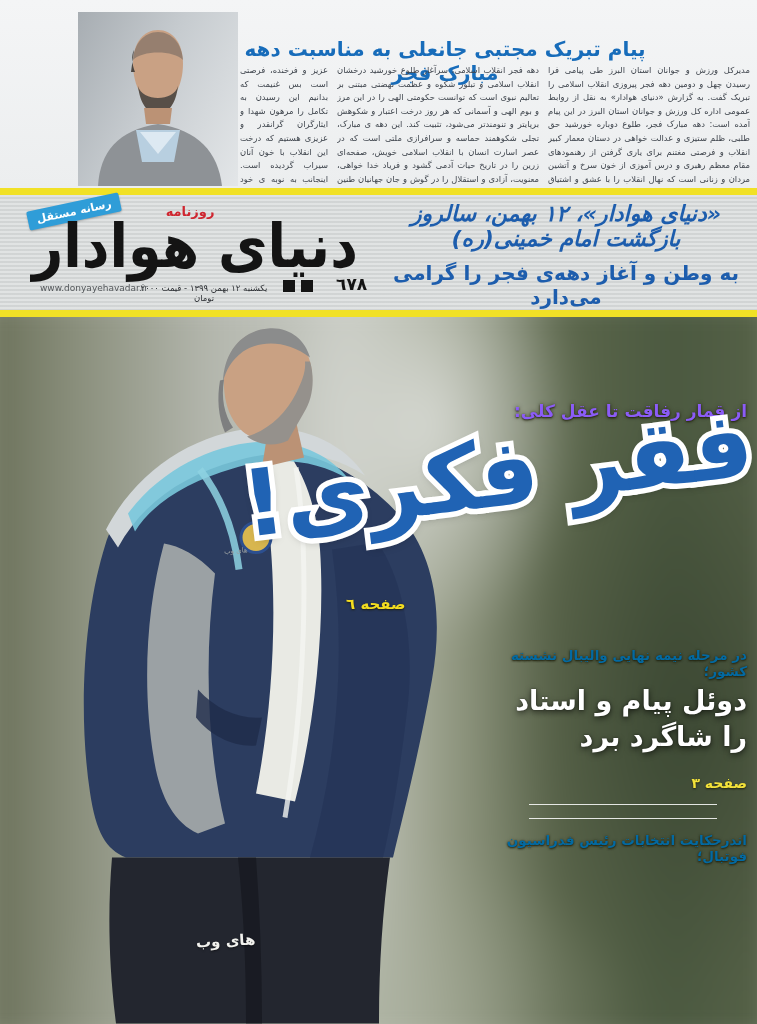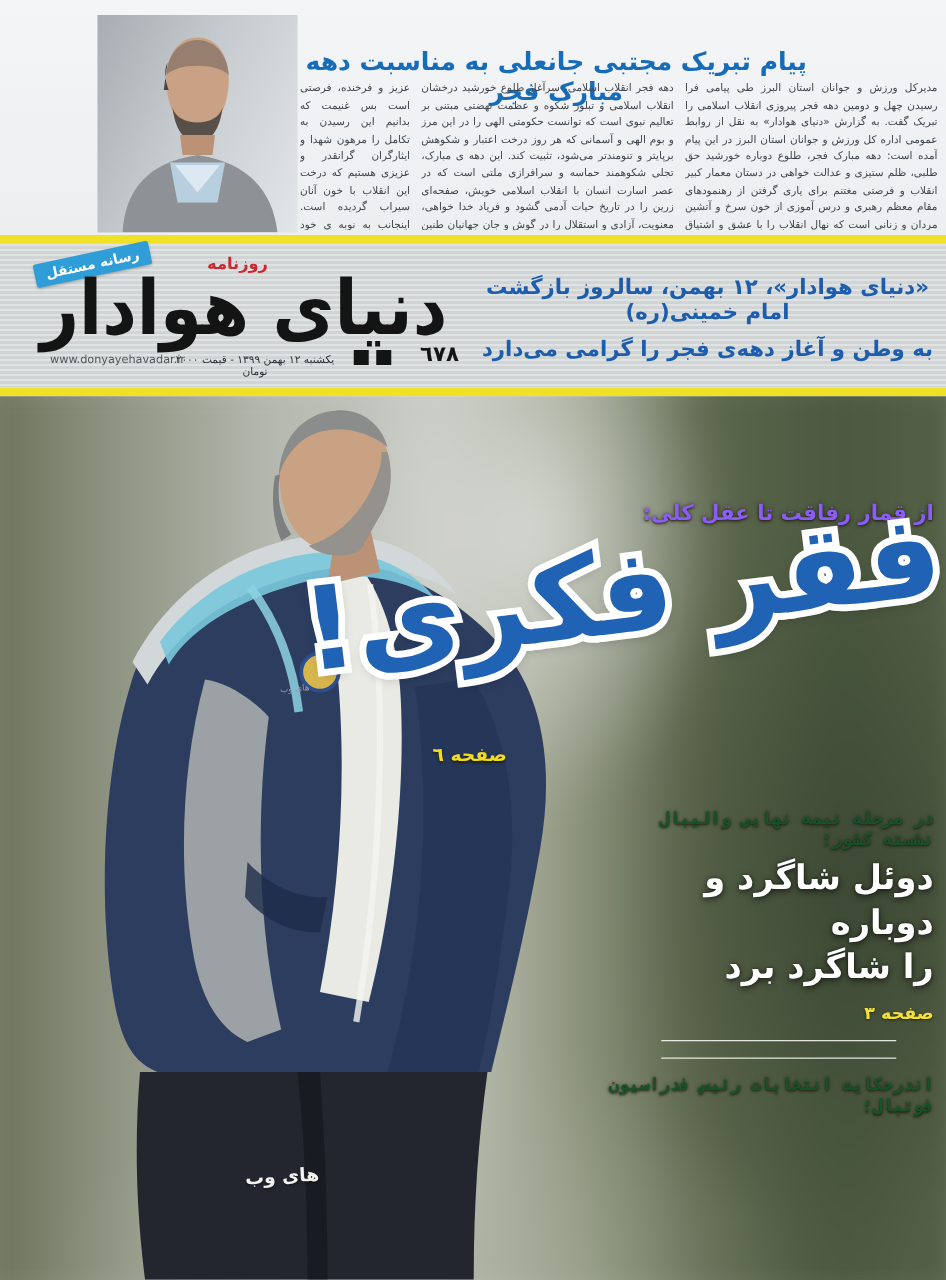--- a/index.html
+++ b/index.html
@@ -38,22 +38,22 @@
     font-size:54px; font-weight:900; color:#141414; letter-spacing:-3px; transform:scaleY(1.12);
     white-space:nowrap;}
   .mast-website{position:absolute; left:40px; top:88px; font-size:9px; color:#54585b;}
   .mast-date{position:absolute; left:138px; top:88px; width:132px; text-align:center; font-size:8.5px; color:#2c2f33;}
   .mast-squares{position:absolute; left:283px; top:85px; display:flex; gap:6px;}
   .mast-squares i{display:block; width:12px; height:12px; background:#141414;}
   .mast-issue{position:absolute; left:336px; top:79px; font-size:17px; font-weight:bold; color:#141414;}
   .banner-head{position:absolute; left:385px; top:12px; width:362px; height:96px;
     display:flex; flex-direction:column; justify-content:center; gap:10px; text-align:center;
     color:#1d5dad; font-weight:800;}
-  .banner-head .l1{font-size:17px;}
-  .banner-head .l2{font-size:17px;}
+  .banner-head .l1{font-size:22px;font-style:italic;}
+  .banner-head .l2{font-size:20px;}
 
   
   .cover{position:absolute; left:0; top:317px; width:757px; height:707px; overflow:hidden;}
   .photo-bg{position:absolute; left:-30px; top:-30px; width:817px; height:767px;
     filter:blur(18px);
     background:
       radial-gradient(220px 320px at 56% 18%, rgba(224,226,222,.85), rgba(224,226,222,0) 70%),
       radial-gradient(300px 420px at 88% 55%, rgba(42,52,36,.45), rgba(42,52,36,0) 70%),
       radial-gradient(400px 260px at 45% 96%, rgba(170,176,158,.8), rgba(170,176,158,0) 75%),
       linear-gradient(90deg,#646a52 0%,#8a8f7c 13%,#b5b8af 30%,#c6c9c1 46%,#969c86 58%,#5c674c 72%,#4b5940 86%,#586349 100%);}
@@ -65,25 +65,25 @@
     transform:rotate(-7deg); text-align:center;}
   .main-title-wrap .t{position:absolute; left:0; top:0; width:100%;
     font-size:92px; font-weight:900; white-space:nowrap;}
   .main-title-wrap .outline{color:#fff; -webkit-text-stroke:11px #fff;
     text-shadow:0 3px 10px rgba(0,0,0,.35);}
   .main-title-wrap .fill{color:#2063b4;}
   .main-page{position:absolute; left:346px; top:278px; font-size:15px; font-weight:bold; color:#f3dd20;
     text-shadow:0 1px 2px rgba(30,30,10,.9);}
 
   .articles{position:absolute; right:10px; top:330px; width:262px; text-align:right;}
-  .art .kicker{font-size:13.5px; font-weight:bold; color:#14532d;
-    text-shadow:0 1px 2px rgba(30,30,10,.9), 0 0 3px rgba(30,30,10,.55); margin-bottom:4px;font-family:Liberation Mono, monospace;}
+  .art .kicker{font-size:13.5px; font-weight:bold; color:#0369a1;
+    text-shadow:0 1px 2px rgba(30,30,10,.9), 0 0 3px rgba(30,30,10,.55); margin-bottom:4px;}
   .art .title{font-size:27px; font-weight:900; color:#fff; line-height:1.32;
     text-shadow:0 2px 6px rgba(0,0,0,.65), 0 0 2px rgba(0,0,0,.5);}
-  .art .pg{font-size:14px; font-weight:bold; color:#f3e23a; margin-top:11px;
+  .art .pg{font-size:14px; font-weight:bold; color:#f3e23a; margin-top:21px;
     text-shadow:0 1px 2px rgba(30,30,10,.9);}
   .divider{height:1px; background:rgba(255,255,255,.85); width:188px; margin:13px 30px 13px auto;}
 
   .jacket-text-chest{position:absolute; left:224px; top:230px; font-size:7px; color:#9aa0a2; transform:rotate(-4deg);}
   .jacket-text-pants{position:absolute; left:196px; top:615px; font-size:15px; font-weight:bold; color:#f2f2ee;
     transform:rotate(-3deg); text-shadow:0 1px 2px rgba(0,0,0,.5);}
 </style>
 </head>
 <body>
 
@@ -173,21 +173,21 @@
     <div class="kicker-main fa">از قمار رفاقت تا عقل کلی:</div>
     <div class="main-title-wrap">
       <div class="t outline fa">فقر فکری!</div>
       <div class="t fill fa">فقر فکری!</div>
     </div>
     <div class="main-page fa">صفحه ٦</div>
 
     <div class="articles">
       <div class="art">
         <div class="kicker fa">در مرحله نیمه نهایی والیبال نشسته کشور؛</div>
-        <div class="title fa">دوئل شاگرد و دوباره</div>
+        <div class="title fa">دوئل پیام و استاد</div>
         <div class="title fa">را شاگرد برد</div>
         <div class="pg fa">صفحه ٣</div>
       </div>
       <div class="divider"></div>
       <div class="divider"></div>
       <div class="art">
         <div class="kicker fa">اندرحکایت انتخابات رئیس فدراسیون فوتبال؛</div>
 
       </div>
     </div>

